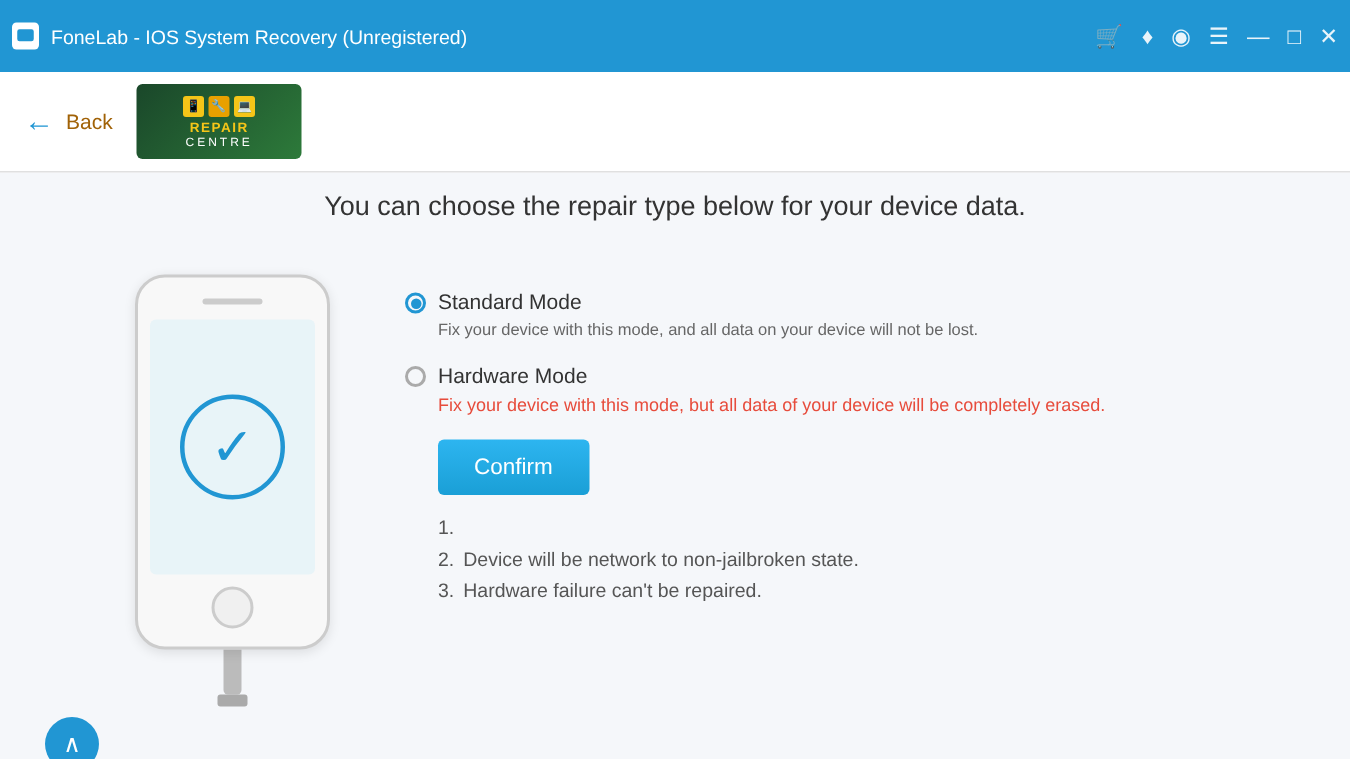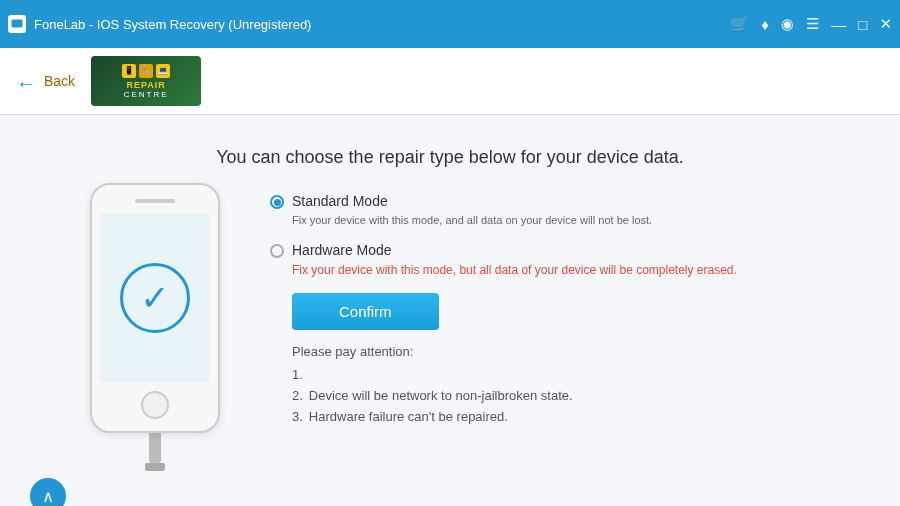--- a/index.html
+++ b/index.html
@@ -129,21 +129,21 @@
       padding: 20px 30px;
       gap: 40px;
       position: relative;
       margin-top: 8px;
     }
 
     .page-heading {
       text-align: center;
       width: 100%;
       position: absolute;
-      top: 32px;
+      top: 12px;
       left: 0;
       font-size: 18px;
       color: #333;
       font-weight: 400;
     }
 
     
     .phone-container {
       display: flex;
       flex-direction: column;
@@ -269,21 +269,21 @@
       margin-left: 22px;
       line-height: 1.4;
     }
 
     
     .confirm-btn {
       background: linear-gradient(to bottom, #2db5f0, #1a9fd6);
       color: white;
       border: none;
       border-radius: 4px;
-      padding: 10px 47px;
+      padding: 10px 24px;
       font-size: 15px;
       cursor: pointer;
       margin-left: 22px;
       margin-top: 10px;
       margin-bottom: 14px;
       display: block;
     }
 
     
     .attention-label {
@@ -409,21 +409,20 @@
         <div class="mode-option">
           <div class="mode-radio-row">
             <div class="radio-circle unselected"></div>
             <span class="mode-label">Hardware Mode</span>
           </div>
           <div class="mode-desc-red">Fix your device with this mode, but all data of your device will be completely erased.</div>
         </div>
 
         <button class="confirm-btn">Confirm</button>
 
-        <div class="attention-label">Please pay attention:</div>
         <ul class="attention-list">
           <li>
             <span class="list-num">1.</span>
           </li>
           <li>
             <span class="list-num">2.</span>
             <span>Device will be network to non-jailbroken state.</span>
           </li>
           <li>
             <span class="list-num">3.</span>

